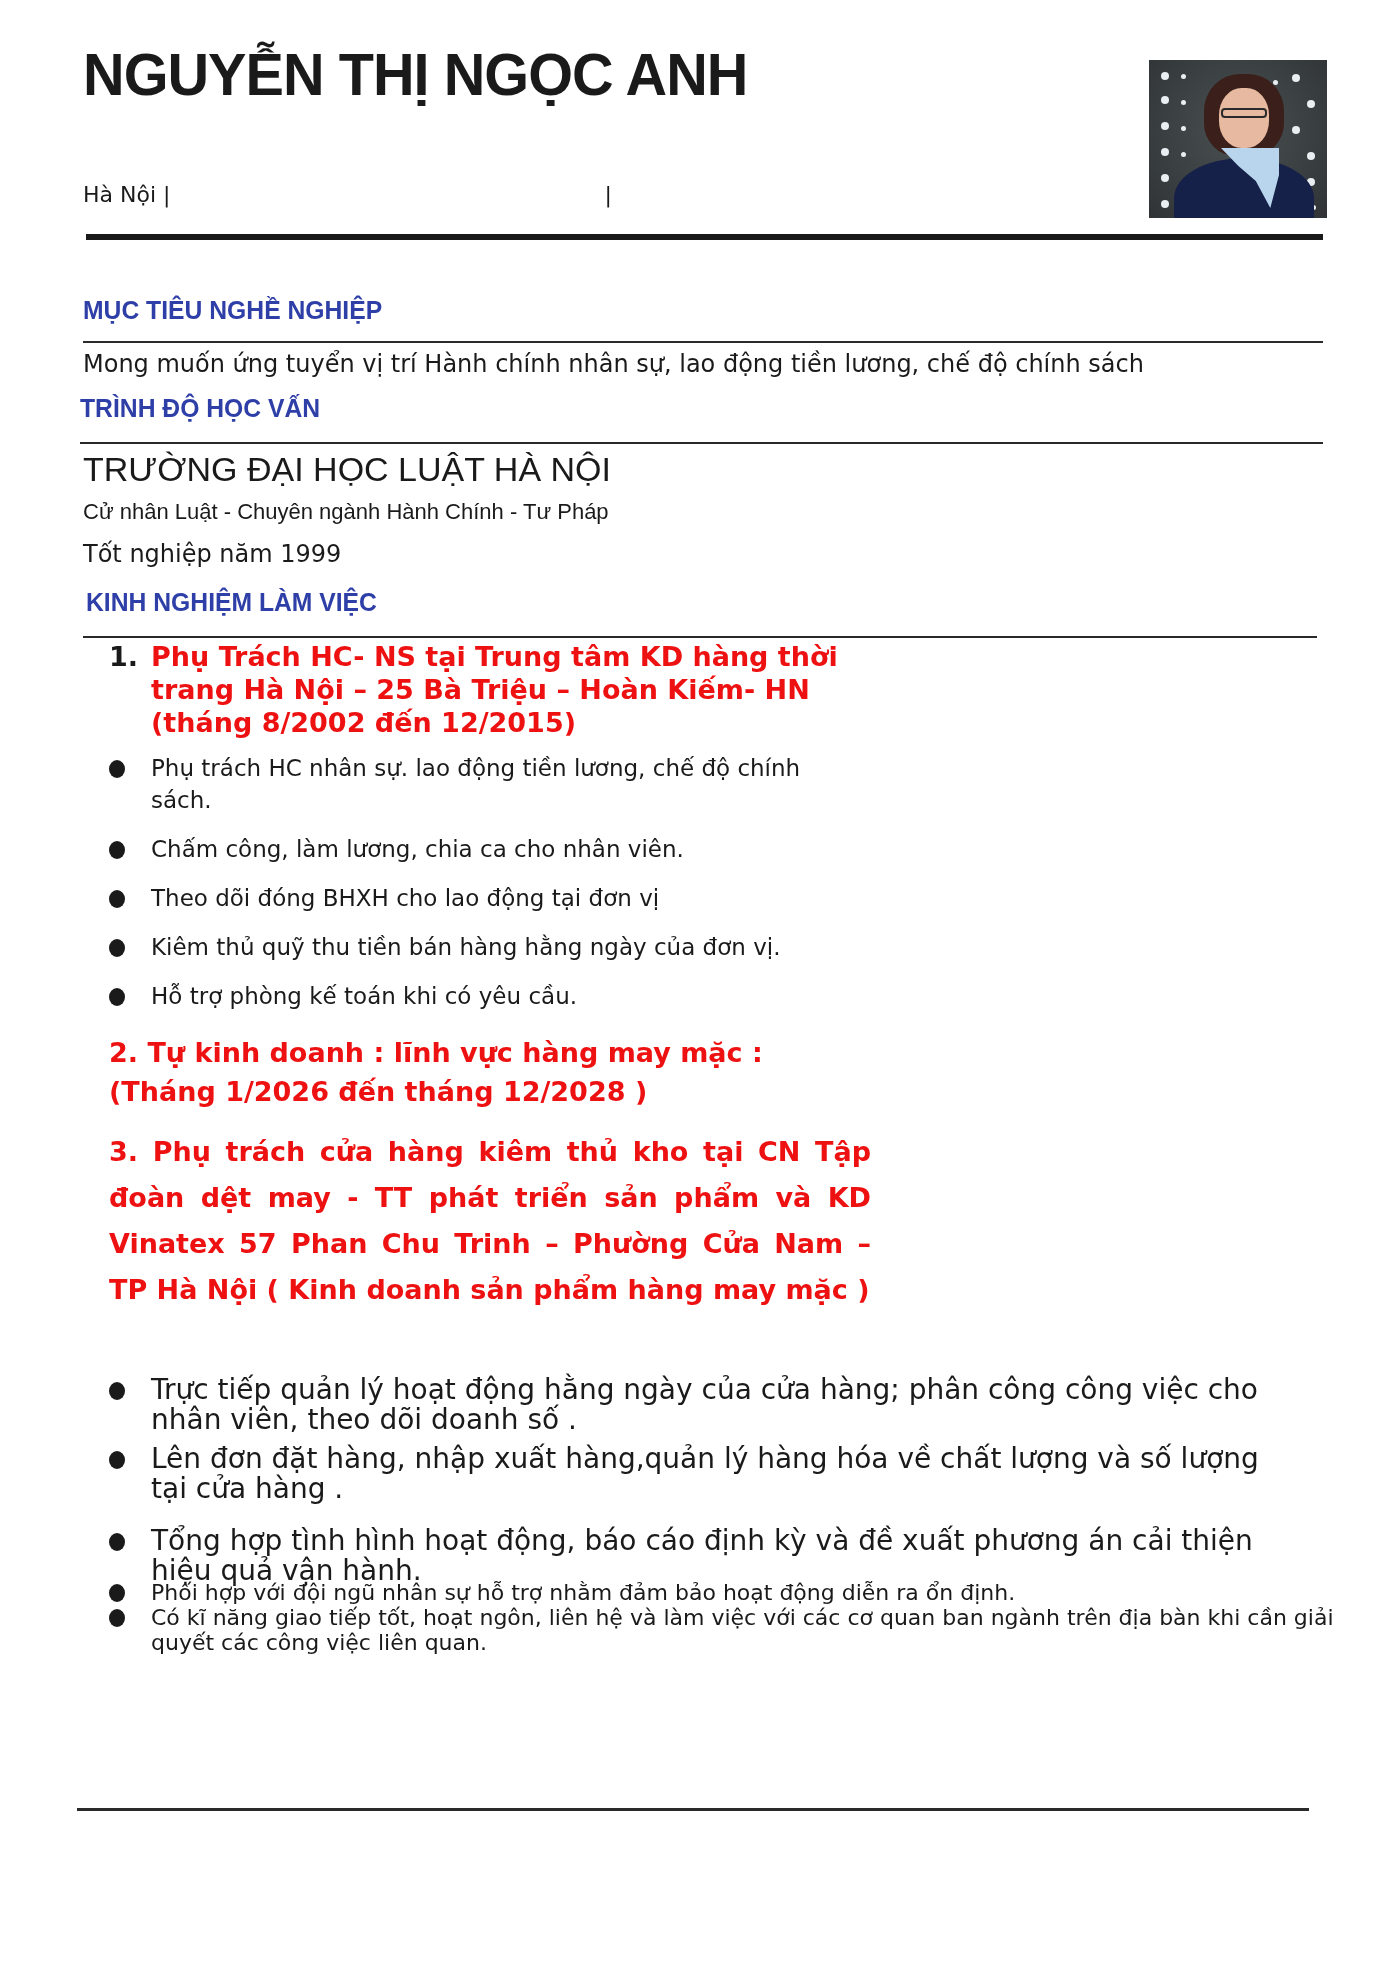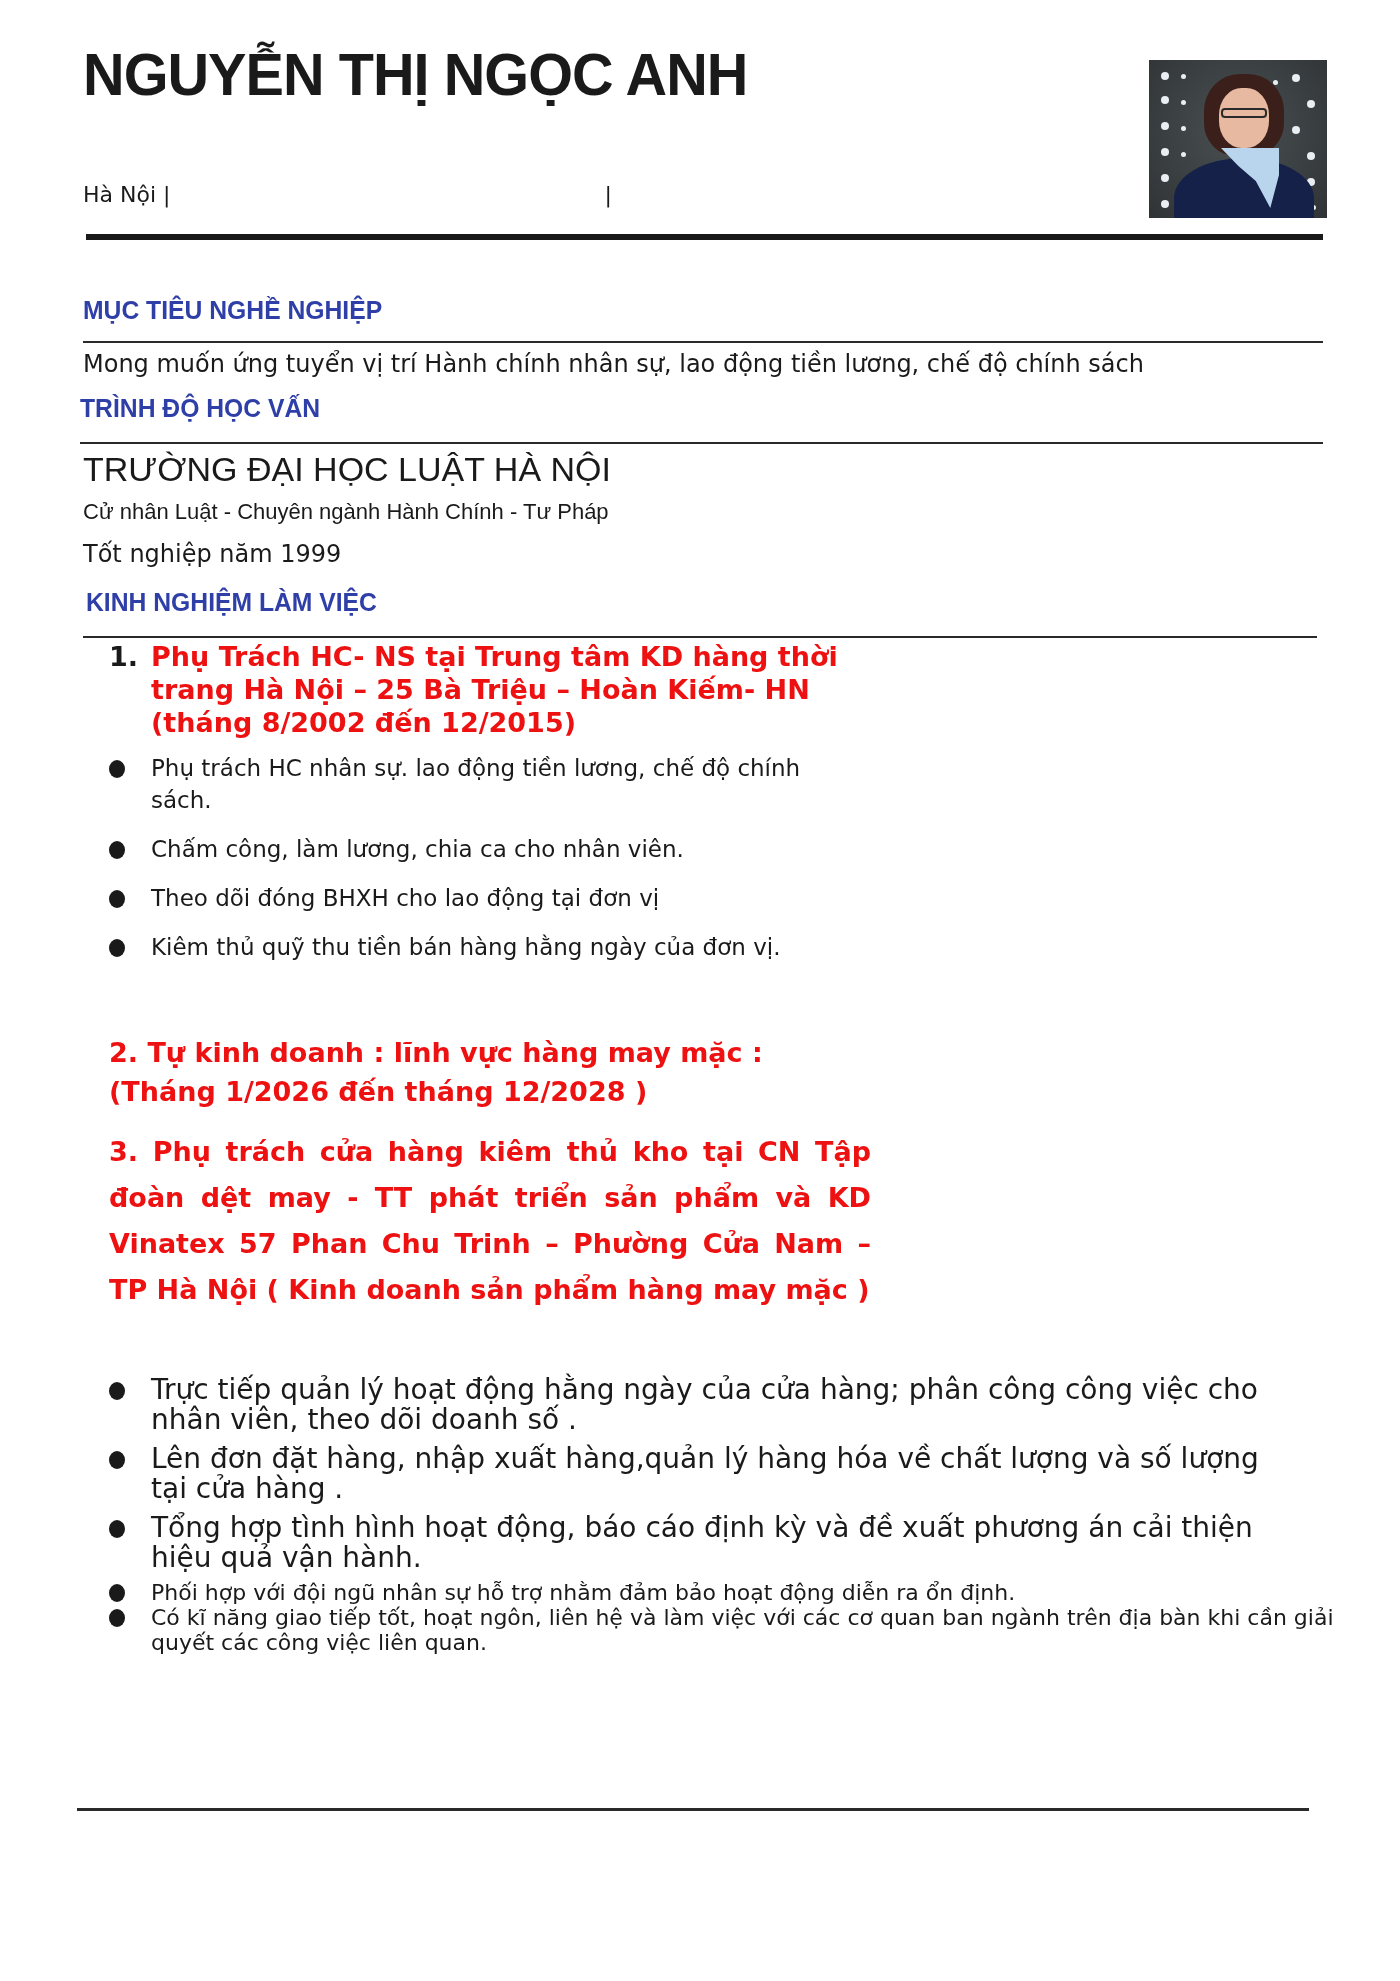--- a/index.html
+++ b/index.html
@@ -115,32 +115,33 @@
     <div>trang Hà Nội – 25 Bà Triệu – Hoàn Kiếm- HN</div>
     <div>(tháng 8/2002 đến 12/2015)</div>
   </div>
 </div>
 
 <ul class="abs bullet-list b1" style="left:109px; top:752px; width:760px;">
   <li class="bullet-item" style="white-space:normal; width:700px;"><span class="bullet-dot"></span><span>Phụ trách HC nhân sự. lao động tiền lương, chế độ chính sách.</span></li>
   <li class="bullet-item"><span class="bullet-dot"></span><span>Chấm công, làm lương, chia ca cho nhân viên.</span></li>
   <li class="bullet-item"><span class="bullet-dot"></span><span>Theo dõi đóng BHXH cho lao động tại đơn vị</span></li>
   <li class="bullet-item"><span class="bullet-dot"></span><span>Kiêm thủ quỹ thu tiền bán hàng hằng ngày của đơn vị.</span></li>
+  <li class="bullet-item"><span class="bullet-dot"></span><span>Hỗ trợ phòng kế toán khi có yêu cầu.</span></li>
 </ul>
 
 <div class="abs job-title" style="left:109px; top:1033px; line-height:39px;">
   <div>2. Tự kinh doanh : lĩnh vực hàng may mặc :</div>
   <div>(Tháng 1/2026 đến tháng 12/2028  )</div>
 </div>
 
 <div class="abs job-title j3" style="left:109px; top:1129px; width:762px; line-height:46px;">3. Phụ trách cửa hàng kiêm thủ kho tại CN Tập đoàn dệt may       -  TT phát triển sản phẩm và KD Vinatex  57 Phan Chu Trinh – Phường Cửa Nam – TP Hà Nội ( Kinh doanh sản phẩm hàng may mặc )</div>
 
 <ul class="abs bullet-list b2" style="left:109px; top:1375px; width:1170px;">
   <li class="bullet-item" style="margin-bottom:9px;"><span class="bullet-dot"></span><span>Trực tiếp quản lý  hoạt động hằng ngày của cửa hàng; phân công công việc cho nhân viên, theo dõi  doanh số .</span></li>
-  <li class="bullet-item" style="margin-bottom:9px;"><span class="bullet-dot"></span><span>Lên đơn đặt hàng, nhập xuất hàng,quản lý hàng hóa về chất lượng và số lượng tại cửa hàng .</span></li>
+  <li class="bullet-item" style="margin-bottom:22px;"><span class="bullet-dot"></span><span>Lên đơn đặt hàng, nhập xuất hàng,quản lý hàng hóa về chất lượng và số lượng tại cửa hàng .</span></li>
   <li class="bullet-item"><span class="bullet-dot"></span><span>Tổng hợp tình hình hoạt động, báo cáo định kỳ và đề xuất phương án cải thiện hiệu quả vận hành.</span></li>
 </ul>
 
 <ul class="abs bullet-list b3" style="left:109px; top:1580px; width:1240px;">
   <li class="bullet-item"><span class="bullet-dot"></span><span>Phối hợp với đội ngũ nhân sự hỗ trợ nhằm đảm bảo hoạt động diễn ra ổn định.</span></li>
   <li class="bullet-item"><span class="bullet-dot"></span><span>Có kĩ năng giao tiếp tốt, hoạt ngôn, liên hệ và làm việc với các cơ quan ban ngành trên địa bàn khi cần giải quyết các công việc liên quan.</span></li>
 </ul>
 
 <div class="abs rule" style="left:77px; top:1808px; width:1232px; height:3px;"></div>
 

